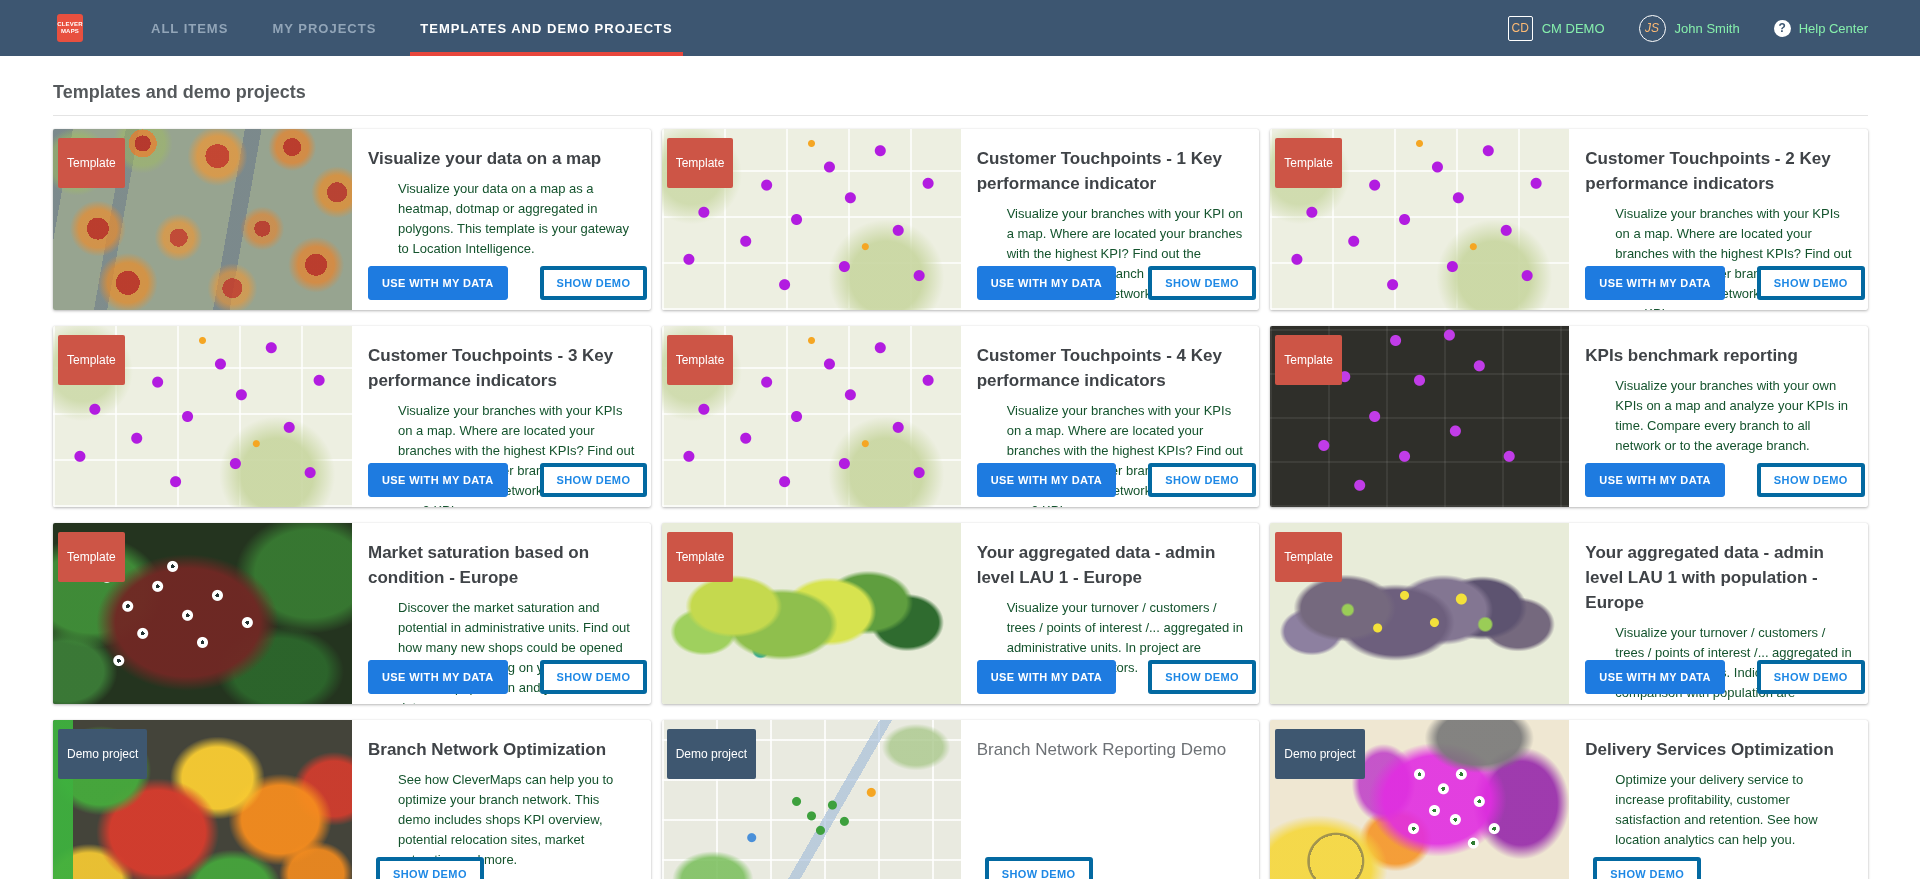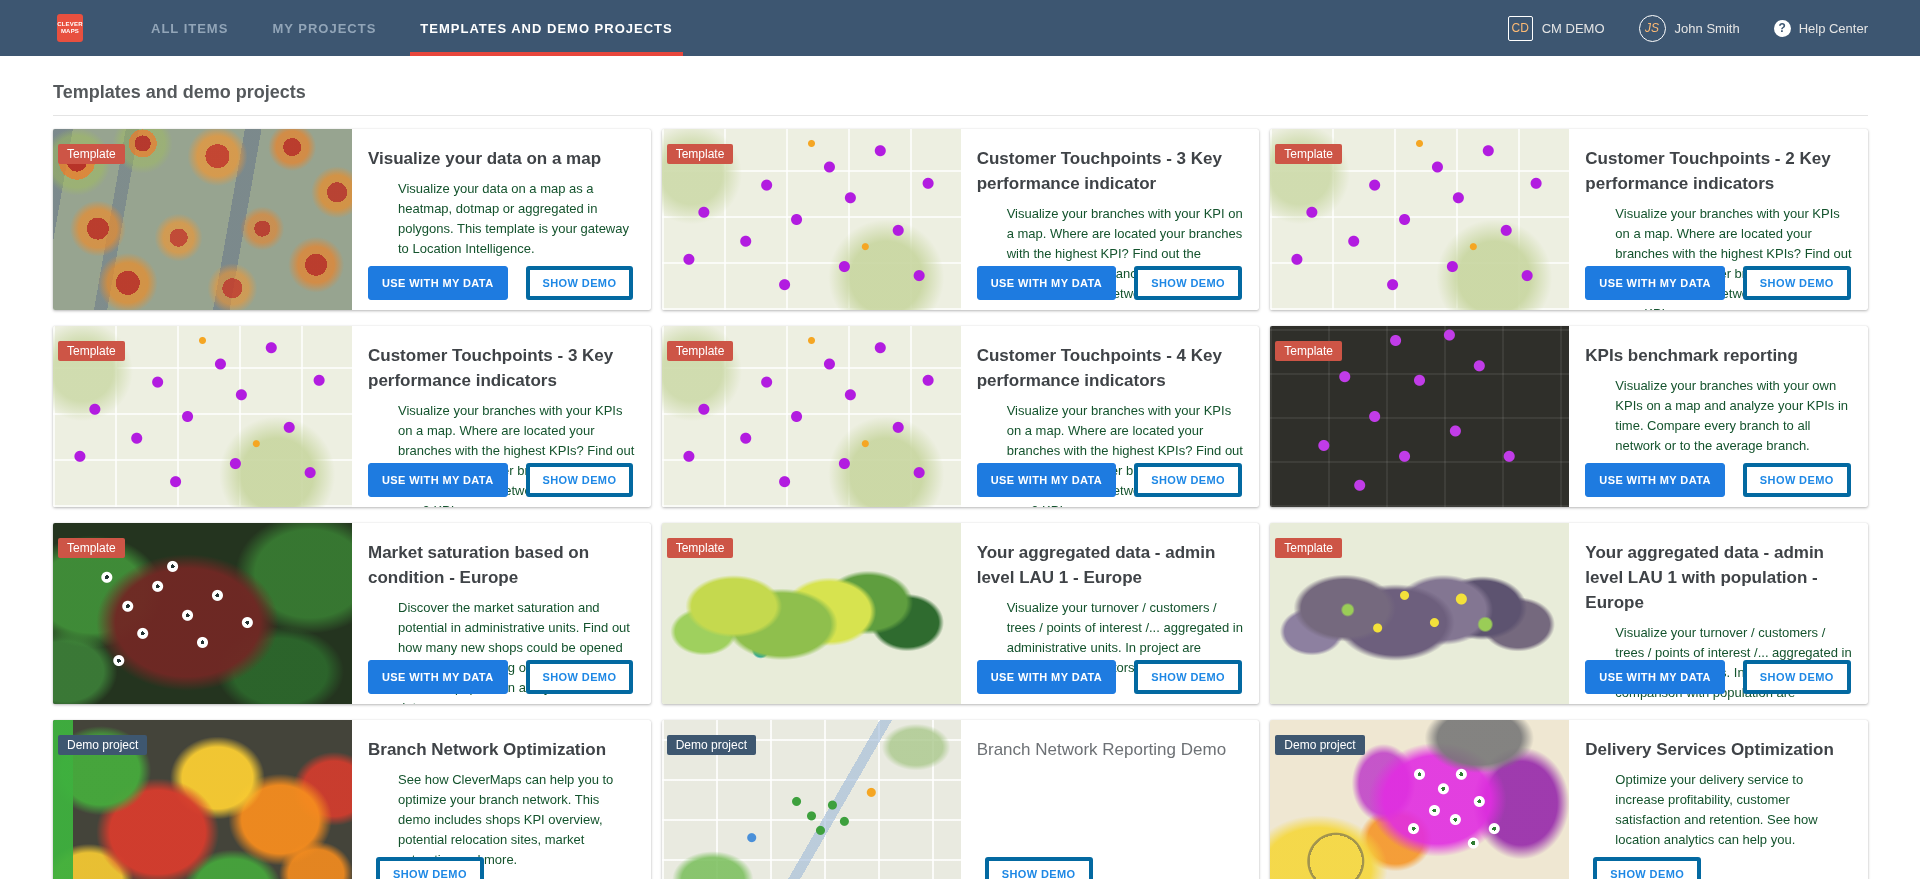--- a/index.html
+++ b/index.html
@@ -16,43 +16,43 @@
     position:relative; color:#92a5b8; font-size:13px; font-weight:bold; letter-spacing:1px; cursor:pointer; }
   .tab--active { color:#ffffff; }
   .tab--active::after { content:""; position:absolute; left:0; right:0; bottom:0; height:4px; background:#e8463c; }
   .nav-right { margin-left:auto; margin-right:52px; display:flex; align-items:center; }
   .chip-group { display:flex; align-items:center; margin-left:34px; cursor:pointer; }
   .chip-group:first-child { margin-left:0; }
   .initials { width:25px; height:25px; border:1px solid #fff; color:#fdba74; font-size:12px;
     display:flex; align-items:center; justify-content:center; margin-right:9px; }
   .initials--square { border-radius:2px; }
   .initials--round { border-radius:50%; width:27px; height:27px;font-style:italic; }
-  .nav-name { color:#e5e5e5; font-size:13px; }
+  .nav-name { color:#86efac; font-size:13px; }
   .help-q { width:17px; height:17px; border-radius:50%; background:#fff; color:#3d5671;
     font-size:12px; font-weight:bold; display:flex; align-items:center; justify-content:center; margin-right:8px; }
 
   
   .page-title { margin:26px 53px 12px; font-size:18px; color:#55595c; }
   .divider { border-bottom:1px solid #e4e4e4; margin:0 52px 0 53px; }
 
   
   .grid { margin:13px 52px 0 53px; display:grid; grid-template-columns:repeat(3,1fr);
     gap:16px 11px; }
   .card { height:181px; background:#fff; border-radius:2px; display:flex;
     box-shadow:0 1px 3px rgba(0,0,0,.28), 0 0 1px rgba(0,0,0,.15); overflow:hidden; }
   .thumb { flex:0 0 299px; position:relative; cursor:pointer; background-size:cover; }
-  .badge { position:absolute; top:15px; left:5px; color:#fff; font-size:12px;
-    padding:3px 9px; border-radius:2px; }
+  .badge { position:absolute; top:9px; left:5px; color:#fff; font-size:12px;
+    padding:18px 9px; border-radius:2px; }
   .badge--template { background:#cd5546; }
   .badge--demo { background:#3e5770; }
   .card-body { flex:1; position:relative; padding:11px 16px; }
   .card-title { font-size:17px; font-weight:bold; color:#3f4347; line-height:25px; margin:6px 0 8px; }
   .card-title--muted { color:#6d7175; font-weight:normal; }
   .card-desc { font-size:13px; color:#14532d; line-height:20px;margin-left:30px; }
-  .card-actions { position:absolute; left:16px; bottom:10px; display:flex; gap:10px; }
+  .card-actions { position:absolute; left:16px; bottom:10px; display:flex; gap:24px; }
   .btn { font-family:inherit; font-size:11px; font-weight:bold; letter-spacing:.4px;
     padding:7px 13px; border-radius:3px; cursor:pointer; }
   .btn--primary { background:#1e7be0; color:#fff; border:1px solid #1e7be0; }
   .btn--outline { background:#fff; color:#1e88e5; border:4px solid #0369a1;margin-left:8px; }
 
   
   .thumb-0{background-color:#97a490;background-image:
     radial-gradient(circle at 8% 18%,rgba(185,45,35,.95) 0 10px,rgba(235,130,40,.8) 10px 18px,rgba(160,190,90,.5) 18px 26px,rgba(120,160,120,0) 34px),
     radial-gradient(circle at 30% 8%,rgba(185,45,35,.9) 0 8px,rgba(235,130,40,.75) 8px 14px,rgba(160,190,90,.45) 14px 22px,transparent 30px),
     radial-gradient(circle at 55% 15%,rgba(200,60,40,.9) 0 12px,rgba(240,150,50,.7) 12px 20px,transparent 30px),
@@ -221,21 +221,21 @@
         <button class="btn btn--outline">SHOW DEMO</button>
       </div>
     </div>
   </section>
 
   <section class="card">
     <div class="thumb thumb-dots-light">
       <span class="badge badge--template">Template</span>
     </div>
     <div class="card-body">
-      <h3 class="card-title">Customer Touchpoints - 3 Key performance indicator</h3>
+      <h3 class="card-title">Customer Touchpoints - 1 Key performance indicator</h3>
       <p class="card-desc">Visualize your branches with your KPI on a map. Where are located your branches with the highest KPI? Find out the average KPI per branch and % of branch indicator from all network</p>
       <div class="card-actions">
         <button class="btn btn--primary">USE WITH MY DATA</button>
         <button class="btn btn--outline">SHOW DEMO</button>
       </div>
     </div>
   </section>
 
   <section class="card">
     <div class="thumb thumb-dots-light">

